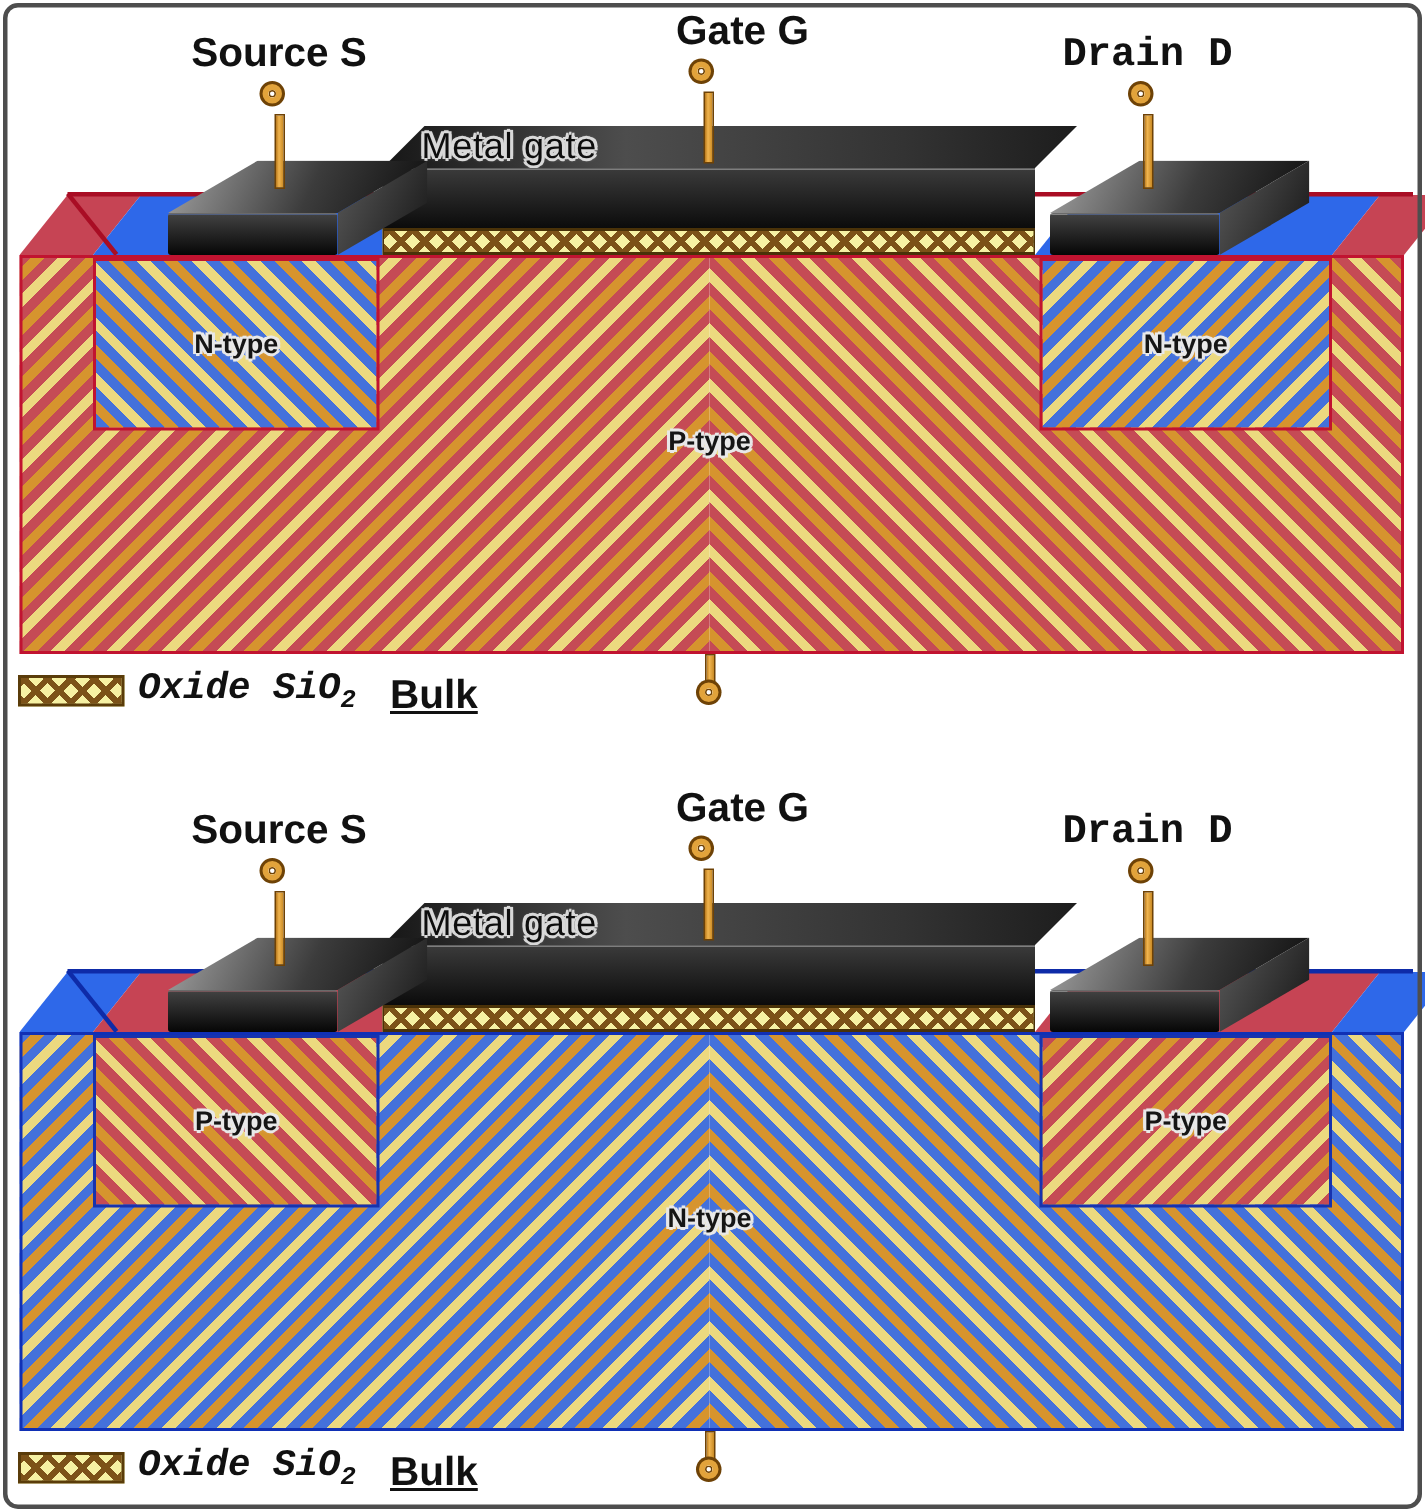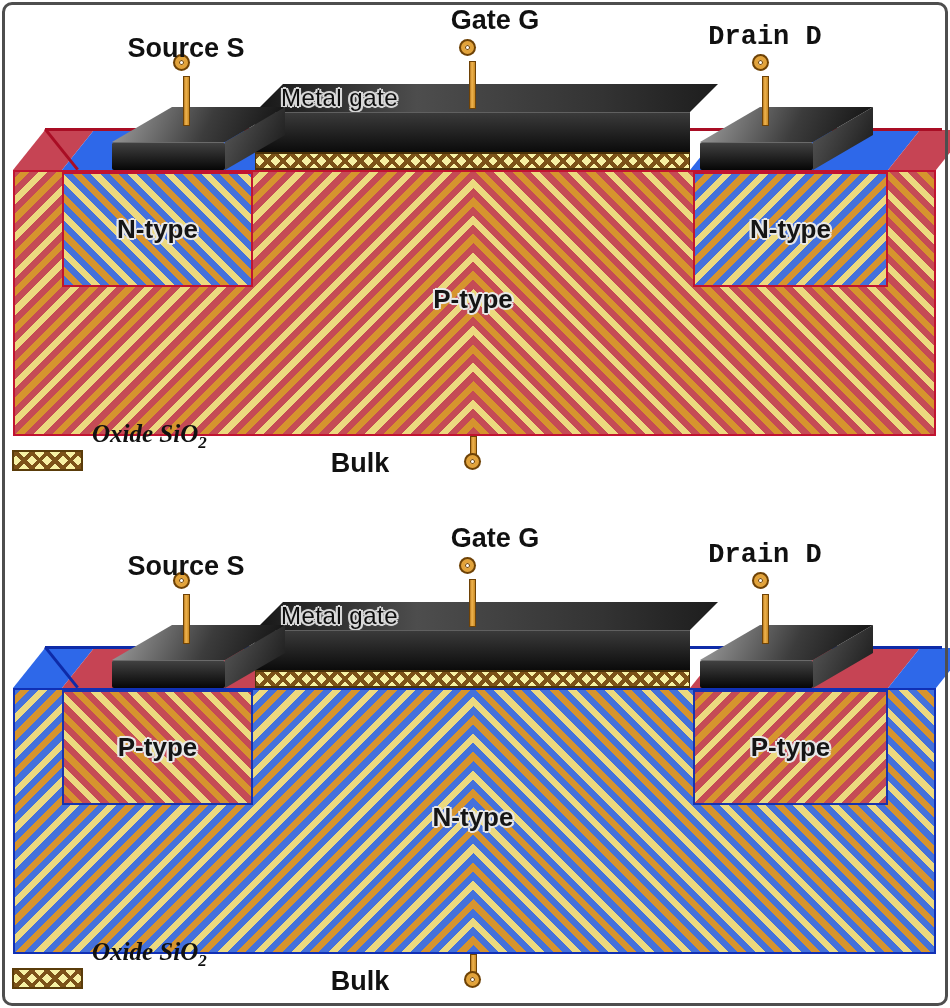--- a/index.html
+++ b/index.html
@@ -79,30 +79,30 @@
     background:linear-gradient(90deg,#B97A1E,#F0B44E 40%,#C98A25);}
   .ring{position:absolute;width:13px;height:13px;border:4px solid #E2A33B;background:#fff;border-radius:50%;
     box-shadow:0 0 0 2px #6E4206, inset 0 0 0 1px #6E4206;z-index:8;}
   .stem-src{left:183px;top:76px;height:50px;} .ring-src{left:175px;top:56px;}
   .stem-gate{left:469px;top:61px;height:48px;} .ring-gate{left:461px;top:41px;}
   .stem-drn{left:762px;top:76px;height:50px;} .ring-drn{left:754px;top:56px;}
   .stem-bulk{left:470px;top:436px;height:20px;z-index:0;} .ring-bulk{left:466px;top:455px;}
 
   
   .lbl{position:absolute;z-index:9;font-weight:bold;color:#111;font-size:27px;text-align:center;width:200px;}
-  .lbl-src{left:86px;top:33px;} .lbl-gate{left:395px;top:5px;} .lbl-drn{left:665px;top:22px;font-family:Liberation Mono, monospace;}
-  .lbl-bulk{left:260px;top:448px;text-align:center;}
-  .hatch-lbl{position:absolute;z-index:9;font-weight:bold;font-size:26px;color:#151515;
+  .lbl-src{left:86px;top:20px;} .lbl-gate{left:395px;top:5px;} .lbl-drn{left:665px;top:22px;font-family:Liberation Mono, monospace;}
+  .lbl-bulk{left:260px;top:448px;text-align:left;text-decoration:underline;}
+  .hatch-lbl{position:absolute;z-index:9;font-weight:bold;font-size:18px;color:#151515;
     text-shadow:-2px -1px 0 #E8E8E8,2px -1px 0 #E8E8E8,-2px 1px 0 #E8E8E8,2px 1px 0 #E8E8E8,0 -2px 0 #E8E8E8,0 2px 0 #E8E8E8,0 0 3px #fff;}
   .lbl-substrate{left:373px;top:284px;width:200px;text-align:center;}
 
   
   .legend-swatch{position:absolute;left:12px;top:450px;width:71px;height:21px;border:2px solid #5A3C0A;z-index:9;}
-  .legend-text{position:absolute;left:92px;top:420px;z-index:9;
-    font-family:Liberation Serif, serif;font-style:italic;font-weight:bold;font-size:25px;color:#111;}
+  .legend-text{position:absolute;left:92px;top:444px;z-index:9;
+    font-family:Liberation Mono, monospace;font-style:italic;font-weight:bold;font-size:25px;color:#111;}
   .legend-text sub{font-size:17px;}
 </style>
 </head>
 <body>
 
 <div class="canvas">
 
   <div class="diagram d1">
     <div class="front-face">
       <div class="half half-l"></div>

